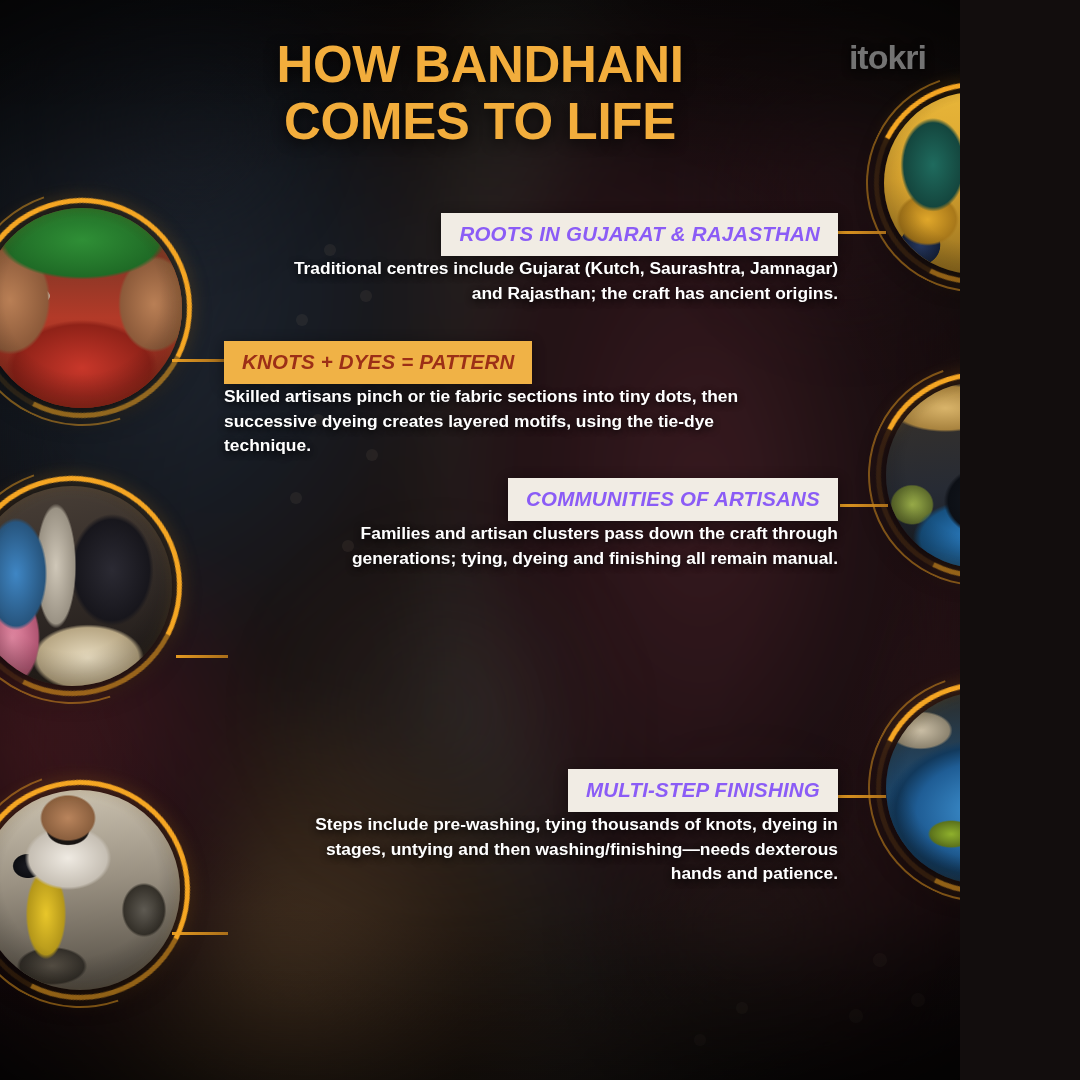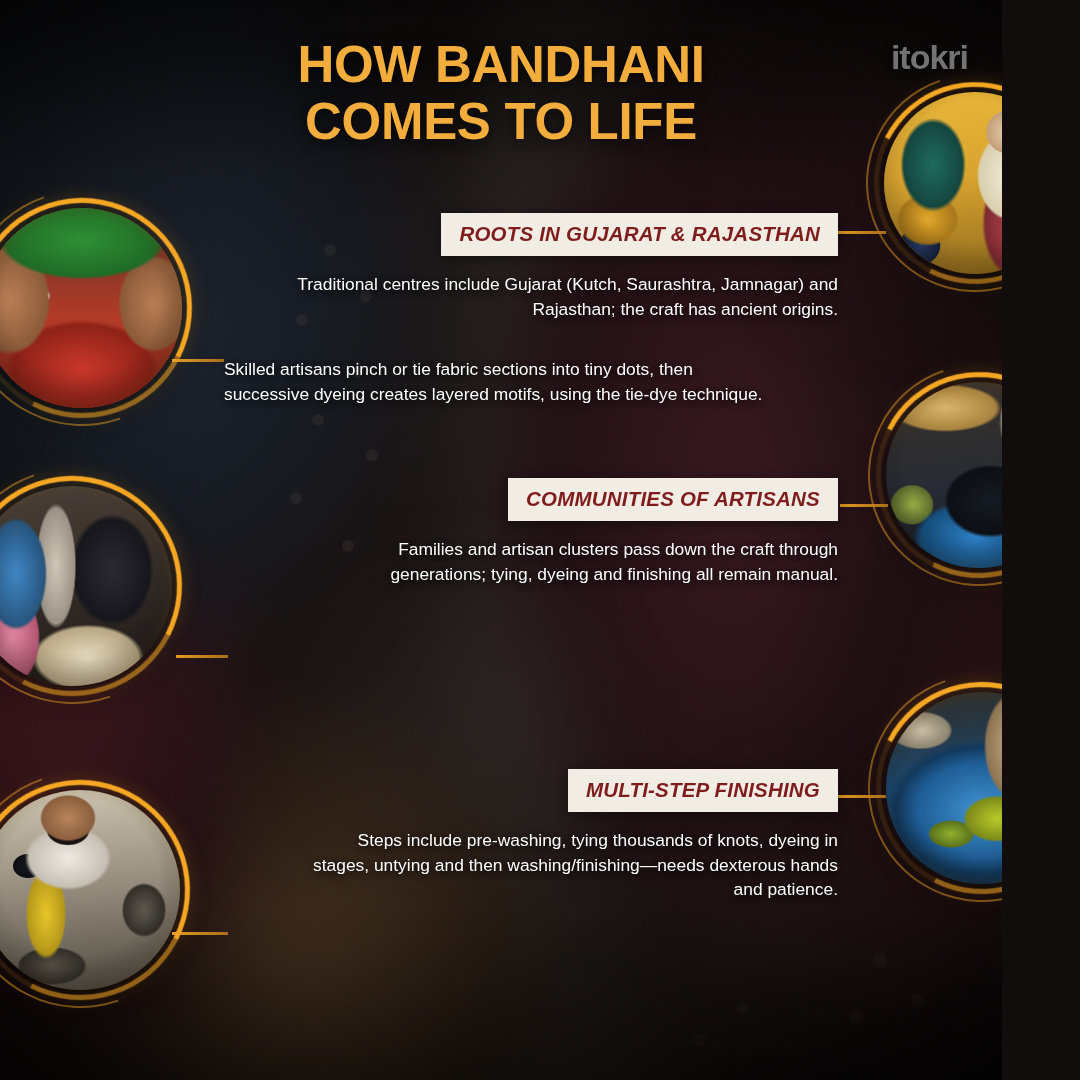--- a/index.html
+++ b/index.html
@@ -1,21 +1,21 @@
 <!DOCTYPE html>
 <html><head>
 <meta charset="utf-8">
 <style>
   html,body{margin:0;padding:0;}
   body{
     width:1080px;height:1080px;overflow:hidden;
     font-family:"Liberation Sans", sans-serif;
     background:#120d0d;
   }
-  #stage{position:relative;width:960px;height:1080px;overflow:hidden;background:#16100f;padding-left:42px;}
+  #stage{position:relative;width:960px;height:1080px;overflow:hidden;background:#16100f;}
 
   
   .bg-layer{position:absolute;inset:0;}
   .bg-base{
     background:
       radial-gradient(ellipse 420px 520px at 14% 26%, #2b3748 0%, #1b232e 45%, rgba(20,16,16,0) 78%),
       radial-gradient(ellipse 300px 430px at 4% 70%, #6d2731 0%, #3a1820 50%, rgba(20,16,16,0) 80%),
       radial-gradient(ellipse 360px 380px at 30% 92%, #7d5a3a 0%, #3c2a1c 52%, rgba(20,16,16,0) 82%),
       radial-gradient(ellipse 340px 640px at 73% 45%, #4a2129 0%, #2a1419 55%, rgba(20,16,16,0) 85%),
       radial-gradient(ellipse 280px 520px at 92% 62%, #55242c 0%, #2c1519 55%, rgba(20,16,16,0) 85%),
@@ -151,24 +151,24 @@
   
   .conn{position:absolute;height:3px;background:linear-gradient(90deg,#f5a623,#b5761a);opacity:.92;}
 
   
   .sec{position:absolute;}
   .sec .hdr{
     display:inline-block;padding:9px 18px 10px 18px;
     font-style:italic;font-weight:bold;font-size:20.5px;letter-spacing:.2px;
     box-shadow:0 3px 12px rgba(0,0,0,.45);white-space:nowrap;
   }
-  .hdr.cream{background:#f1ece4;color:#7f1d1d;}
+  .hdr.cream{background:#f1ece4;color:#8b5cf6;}
   .hdr.amber{background:#f0b246;color:#9c2f17;}
   .sec .body{
-    margin-top:16px;color:#ffffff;font-weight:normal;font-size:17.4px;line-height:1.42;
+    color:#ffffff;font-weight:bold;font-size:17.4px;line-height:1.42;
     text-shadow:0 2px 7px rgba(0,0,0,.85);
   }
   .ta-r{text-align:right;}
   .ta-l{text-align:left;}
 </style>
 </head>
 <body>
 
 <div id="stage">
 
@@ -263,20 +263,21 @@
   <div class="conn" style="left:176px;top:655px;width:52px;"></div>
   <div class="conn" style="left:838px;top:795px;width:48px;"></div>
   <div class="conn" style="left:172px;top:932px;width:56px;"></div>
 
   <div class="sec ta-r" style="left:278px;top:213px;width:560px;">
     <div class="hdr cream">ROOTS IN GUJARAT &amp; RAJASTHAN</div>
     <div class="body">Traditional centres include Gujarat (Kutch, Saurashtra, Jamnagar) and Rajasthan; the craft has ancient origins.</div>
   </div>
 
   <div class="sec ta-l" style="left:224px;top:341px;width:540px;">
+    <div class="hdr amber">KNOTS + DYES = PATTERN</div>
     <div class="body">Skilled artisans pinch or tie fabric sections into tiny dots, then successive dyeing creates layered motifs, using the tie-dye technique.</div>
   </div>
 
   <div class="sec ta-r" style="left:300px;top:478px;width:538px;">
     <div class="hdr cream">COMMUNITIES OF ARTISANS</div>
     <div class="body">Families and artisan clusters pass down the craft through generations; tying, dyeing and finishing all remain manual.</div>
   </div>
 
 
   <div class="sec ta-r" style="left:300px;top:769px;width:538px;">

